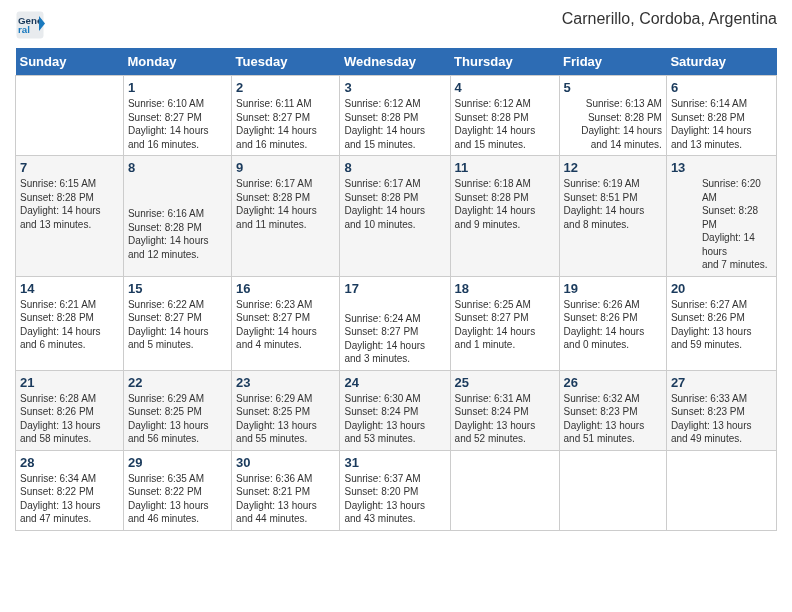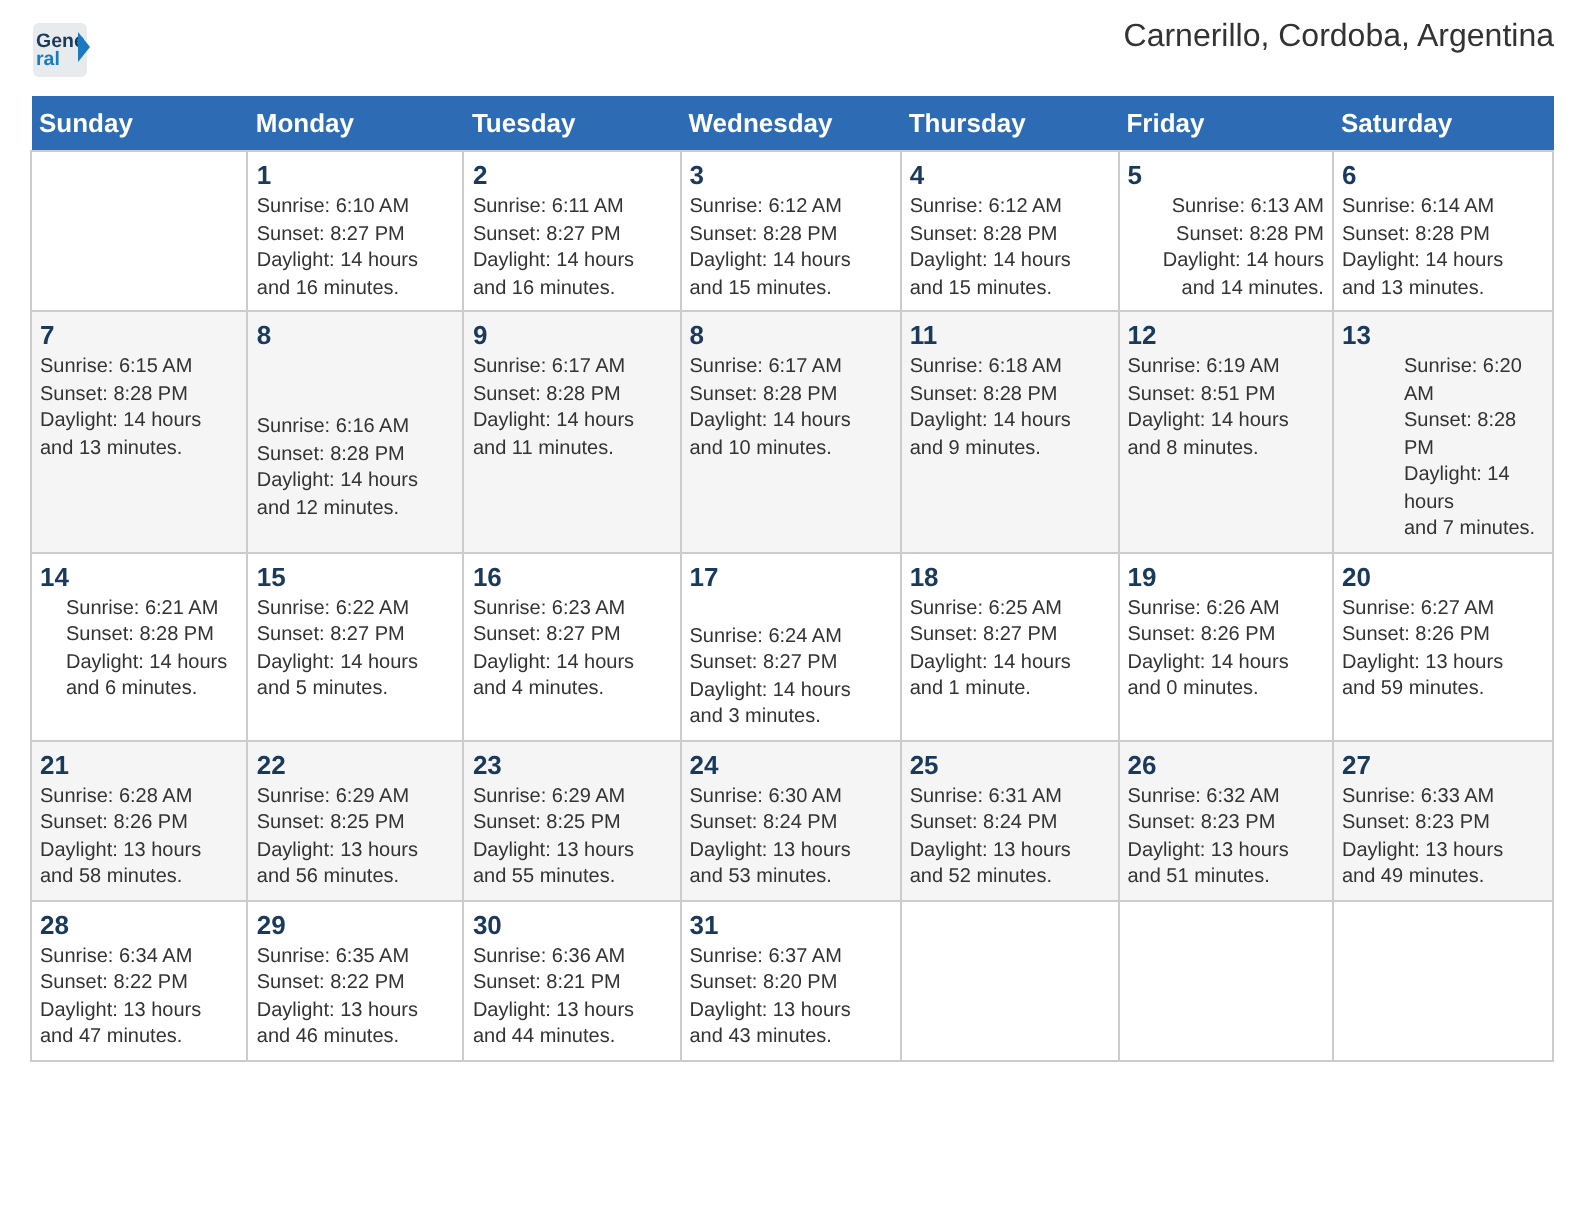--- a/index.html
+++ b/index.html
@@ -212,21 +212,21 @@
           <span class="day-num">13</span>
           <div class="day-info" style="white-space: pre-line; margin-left: 31px;">Sunrise: 6:20 AM
 Sunset: 8:28 PM
 Daylight: 14 hours
 and 7 minutes.</div>
         </td>
       </tr>
       <tr>
         <td>
           <span class="day-num">14</span>
-          <div class="day-info" style="white-space: pre-line; margin-left: 13px;">Sunrise: 6:21 AM
+          <div class="day-info" style="white-space: pre-line;">Sunrise: 6:21 AM
 Sunset: 8:28 PM
 Daylight: 14 hours
 and 6 minutes.</div>
         </td>
         <td>
           <span class="day-num">15</span>
           <div class="day-info" style="white-space: pre-line;">Sunrise: 6:22 AM
 Sunset: 8:27 PM
 Daylight: 14 hours
 and 5 minutes.</div>

